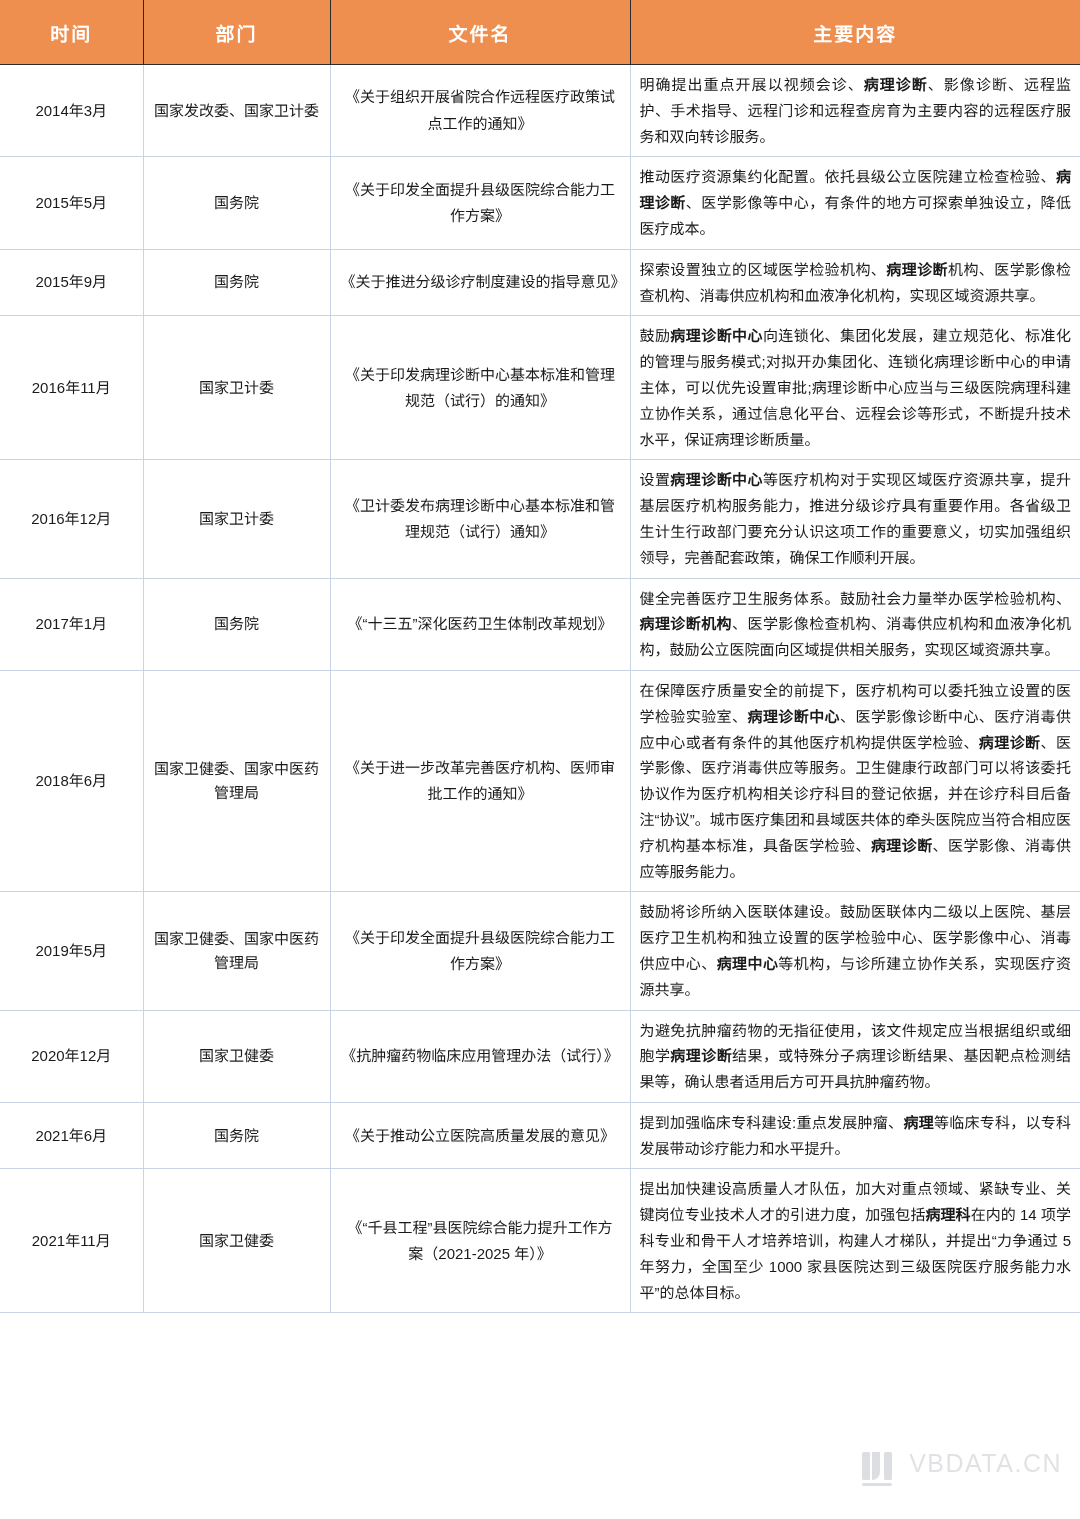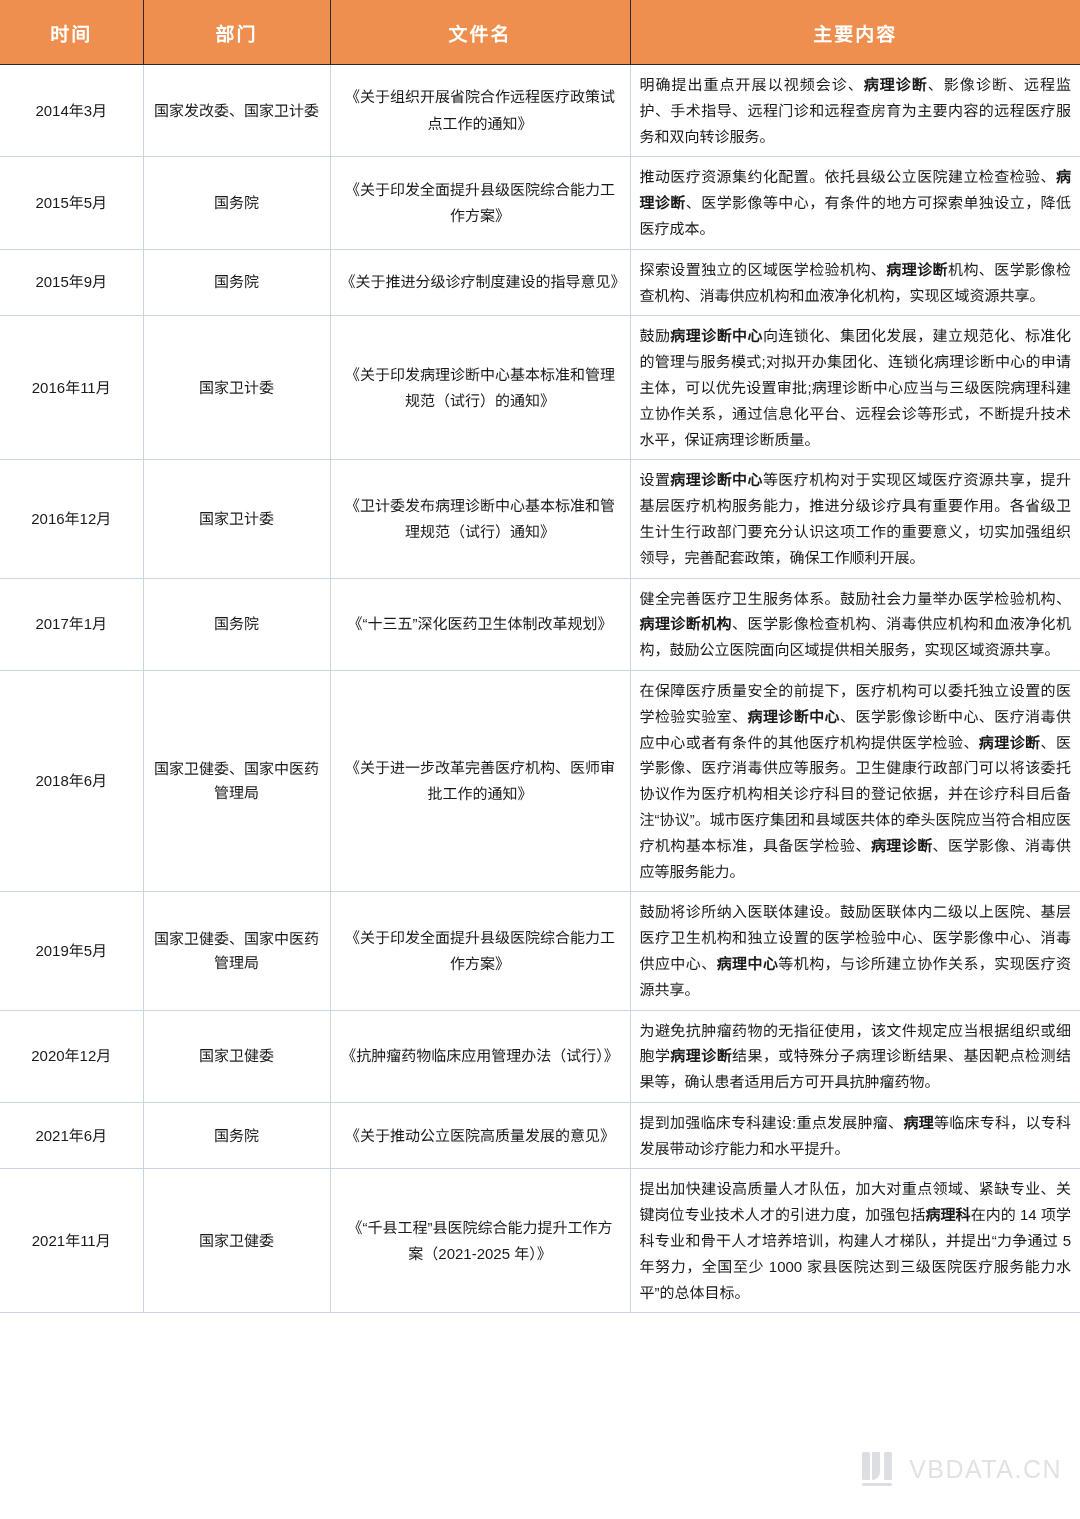--- a/index.html
+++ b/index.html
@@ -70,21 +70,21 @@
     padding-right: 9px;
     margin-top: 31px;
   }
   td.cell-content b { font-weight: bold; }
 
   .watermark {
     position: absolute;
     right: 18px;
     bottom: 30px;
     display: flex;
-    align-items: center;
+    align-items: flex-start;
     gap: 9px;
     opacity: 0.30;
     pointer-events: none;
     user-select: none;
   }
   .watermark .wm-mark {
     width: 40px;
     height: 40px;
     display: block;
   }

